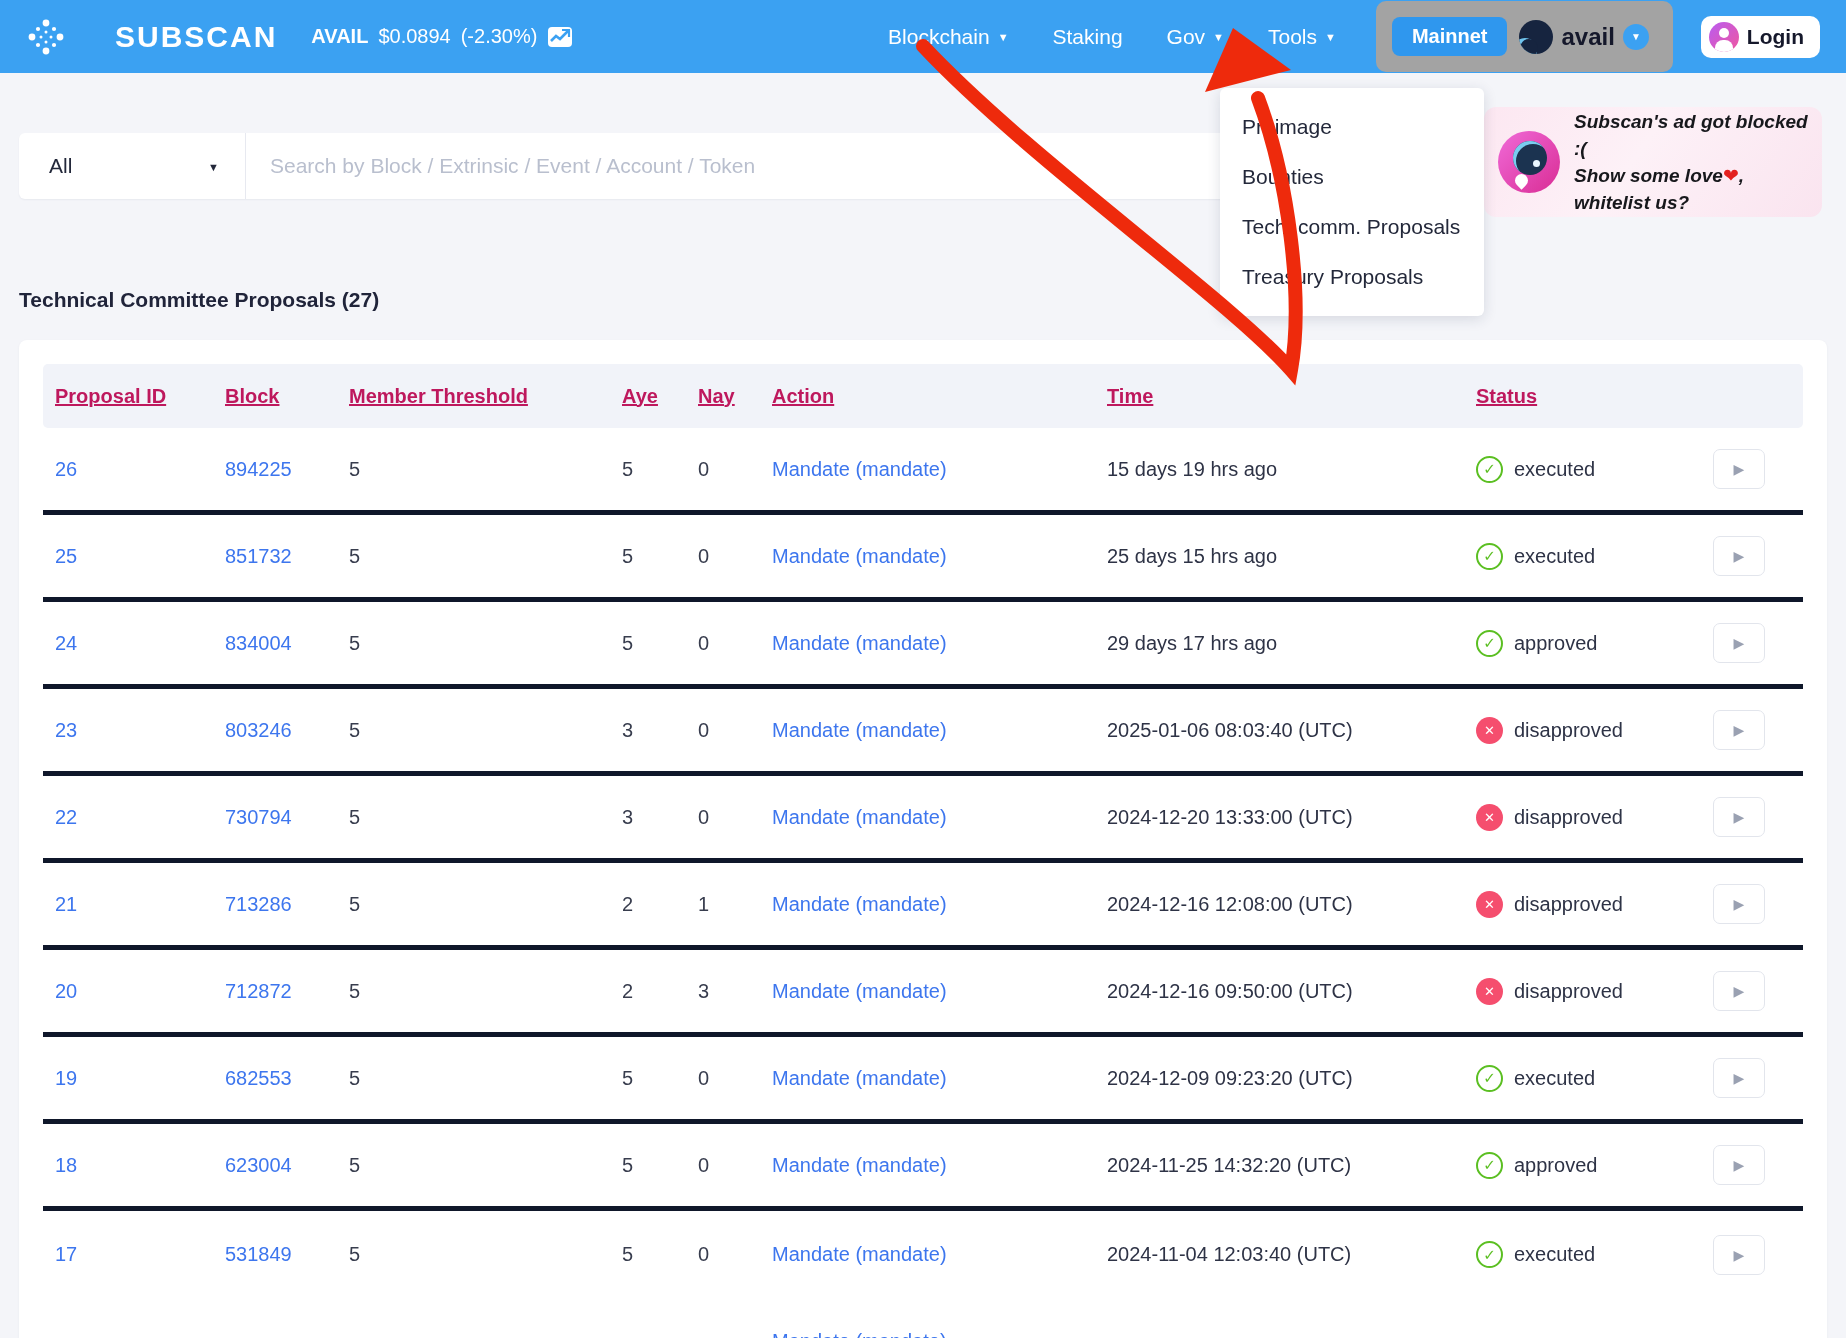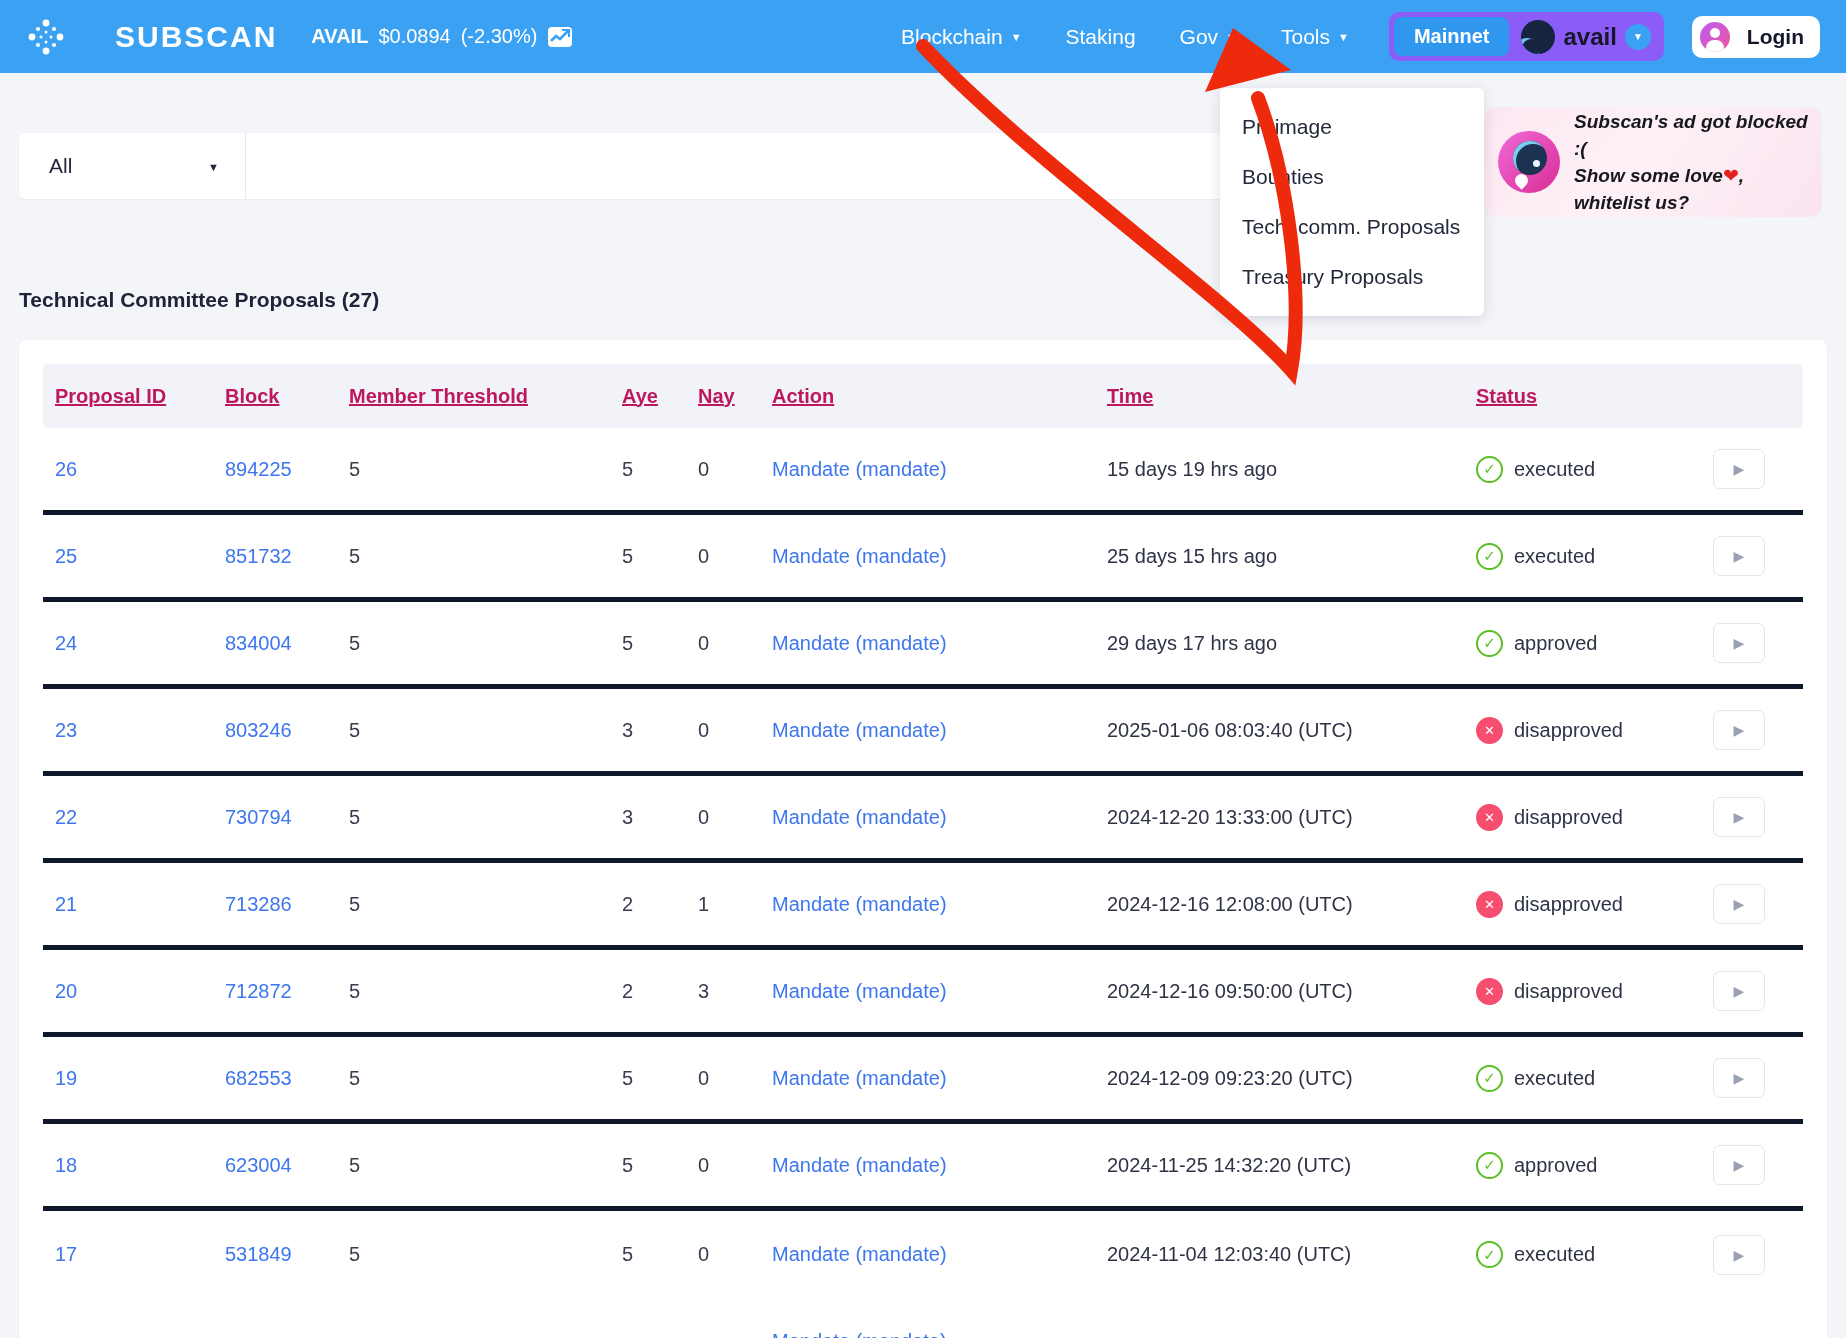--- a/index.html
+++ b/index.html
@@ -15,32 +15,32 @@
     position:absolute; left:0; top:0; width:1846px; height:73px;
     background:#3ba1f2; display:flex; align-items:center; padding:0 26px;
   }
   .brand-wrap { display:flex; align-items:center; gap:12px; }
   .brand-text { color:#fff; font-size:30px; font-weight:700; letter-spacing:2px;margin-left:37px; }
   .price-wrap { display:flex; align-items:center; gap:10px; margin-left:34px; color:#fff; font-size:20px; }
   .price-token { font-weight:700; }
   .nav { display:flex; align-items:center; gap:44px; margin-left:auto; margin-right:40px; }
   .nav-item { display:flex; align-items:center; gap:8px; color:#fff; font-size:21px; cursor:pointer; }
   .caret-down { font-size:11px; line-height:1; transform:translateY(1px); }
-  .net-switcher { background:#8b5cf6; border-radius:10px; padding:5px; display:flex; align-items:center; gap:12px; margin-right:28px; }
+  .net-switcher { background:#a3a3a3; border-radius:10px; padding:16px; display:flex; align-items:center; gap:12px; margin-right:28px; }
   .net-pill { background:#2f97ee; color:#fff; font-weight:700; font-size:20px; border-radius:8px; padding:8px 20px; }
   .avail-wrap { display:flex; align-items:center; gap:8px; padding-right:8px; }
   .avail-logo { width:34px; height:34px; border-radius:50%; background:#16243f; position:relative; overflow:hidden; }
   .avail-logo::after { content:""; position:absolute; width:24px; height:24px; border-radius:50%;
     background:#6fc4ee; left:-6px; bottom:-8px; }
   .avail-logo::before { content:""; position:absolute; width:18px; height:18px; border-radius:50%;
     background:#16243f; left:1px; bottom:-3px; z-index:1; }
   .avail-name { font-size:24px; font-weight:700; color:#15182b; }
   .avail-chev { width:26px; height:26px; border-radius:50%; background:#3ba1f2; color:#fff;
     display:grid; place-items:center; font-size:10px; }
-  .login-pill { background:#fff; border-radius:10px; padding:6px 16px 6px 8px; display:flex; align-items:center; gap:17px; }
+  .login-pill { background:#fff; border-radius:10px; padding:6px 16px 6px 8px; display:flex; align-items:center; gap:8px; }
   .login-avatar { width:30px; height:30px; border-radius:50%;
     background:linear-gradient(135deg,#b95cf2,#f0569e); position:relative; overflow:hidden; }
   .login-avatar::before { content:""; position:absolute; width:10px; height:10px; border-radius:50%;
     background:#fff; left:10px; top:6px; }
   .login-avatar::after { content:""; position:absolute; width:18px; height:12px; border-radius:8px 8px 0 0;
     background:#fff; left:6px; top:18px; }
   .login-label { font-size:21px; font-weight:700; color:#15182b; }
 
   
   .searchbar {
@@ -180,20 +180,21 @@
     <span class="login-label">Login</span>
   </div>
 </div>
 
 <div class="searchbar">
   <div class="search-filter">
     <span>All</span>
     <span class="caret-down">▼</span>
   </div>
   <div class="search-divider"></div>
+  <input class="search-input" type="text" placeholder="Search by Block / Extrinsic / Event / Account / Token" style="">
 </div>
 
 <div class="ad-box">
   <div class="ad-icon">
     <span class="eye"></span>
       <span class="tear"></span>
   </div>
   <div class="ad-text">
     <div>Subscan's ad got blocked :(</div>
     <div><span>Show some love</span><span class="ad-heart">❤</span><span>, whitelist us?</span></div>

